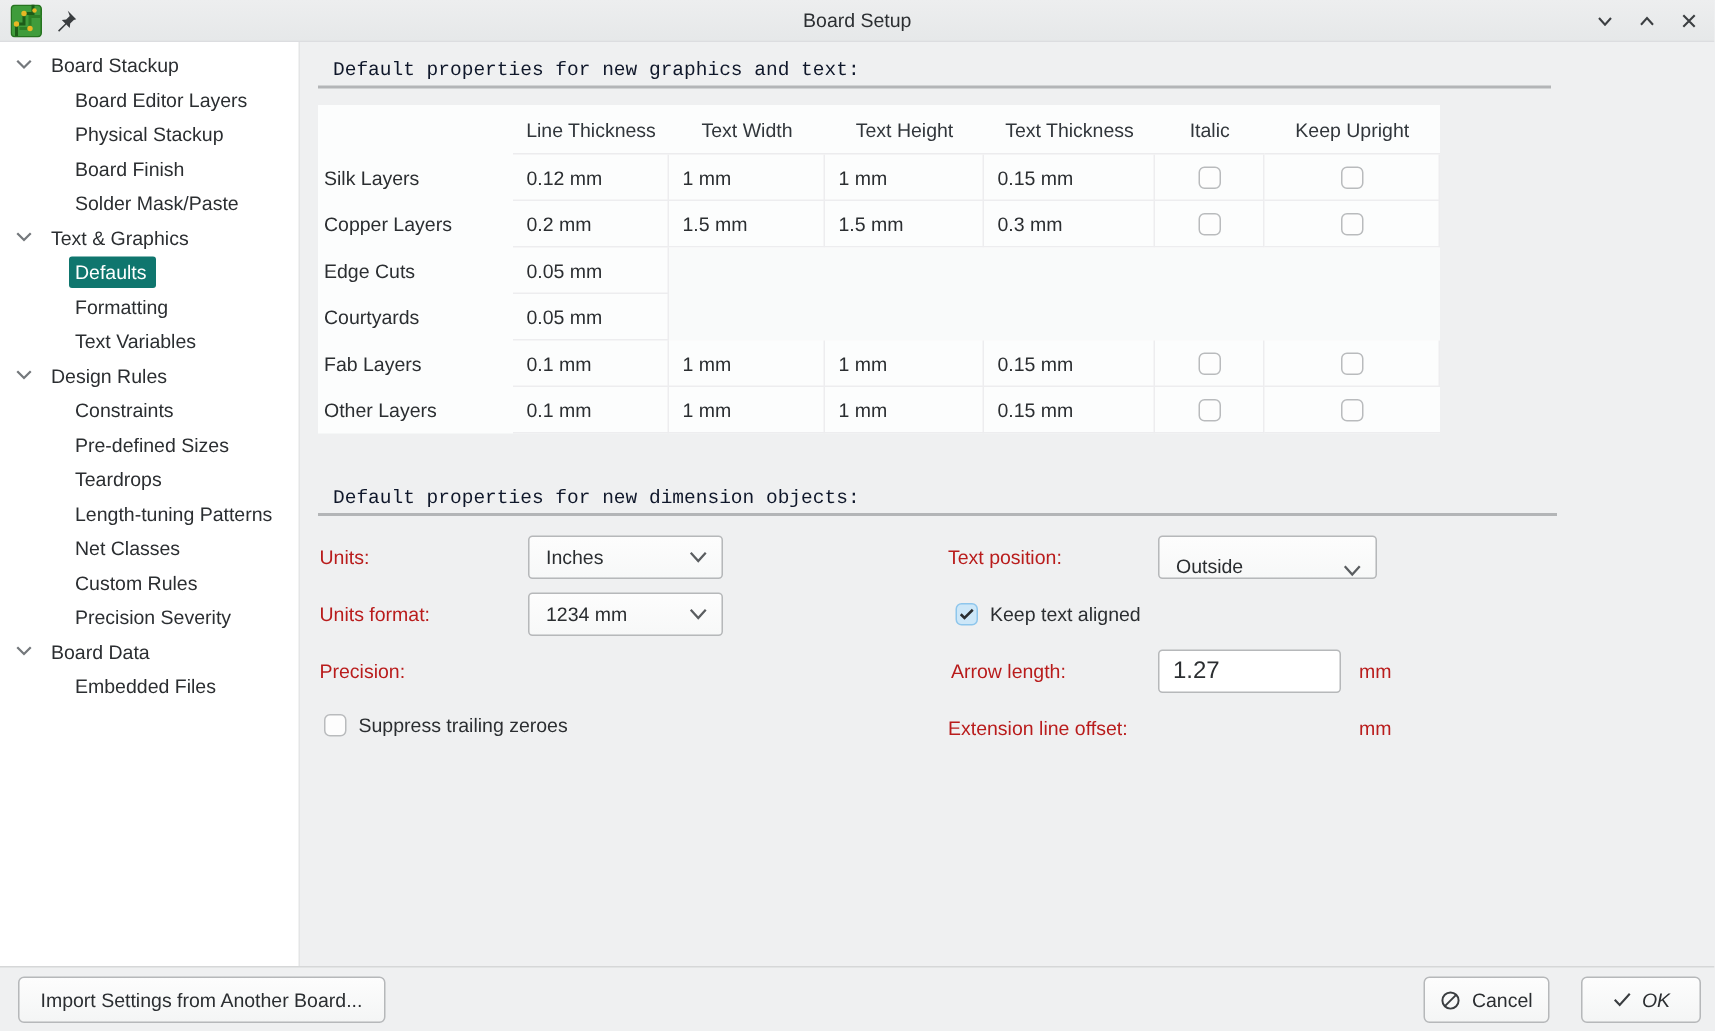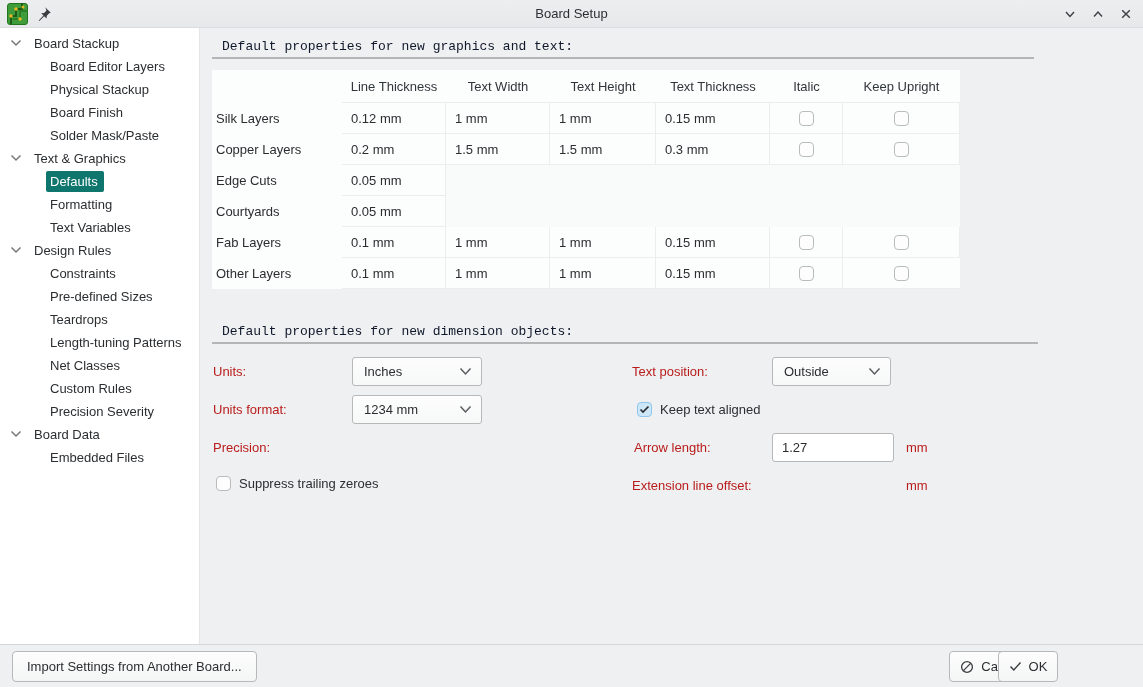--- a/index.html
+++ b/index.html
@@ -78,21 +78,21 @@
   .combo {
     position:absolute; width:130px; height:29px; background:linear-gradient(#fdfdfd,#f7f8f8);
     border:1px solid #b6b8ba; border-radius:3px; cursor:pointer;
     display:flex; align-items:center;
   }
   .combo .val { padding-left:11px; color:#2b2e31; flex:1; }
   .combo .chevbox { padding-right:9px; display:flex; }
   .tinput {
     position:absolute; width:122px; height:29px; background:#fff;
     border:1px solid #b6b8ba; border-radius:3px; padding:0 9px;
-    font-family:"Liberation Sans", sans-serif; font-size:13px; color:#2b2e31;
+    font-family:"Liberation Sans", sans-serif; font-size:16px; color:#2b2e31;
   }
   .cbrow { position:absolute; display:flex; align-items:center; gap:8px; color:#2b2e31; }
 
   
   .footer {
     position:absolute; left:0; top:644px; width:1143px; height:43px;
     background:#eff0f1; border-top:1px solid #d6d7d8;
   }
   .btn {
     position:absolute; top:6px; height:31px;
@@ -284,21 +284,21 @@
     </div>
 
     <div class="form-label" style="left:13px; top:405px;">Precision:</div>
 
     <div class="cbrow" style="left:16px; top:448px;">
       <span class="cb"></span>
       <span>Suppress trailing zeroes</span>
     </div>
 
     <div class="form-label" style="left:432px; top:329px;">Text position:</div>
-    <div class="combo" style="left:572px; top:329px; width:119px;">
+    <div class="combo" style="left:572px; top:329px; width:146px;align-items:flex-end;">
       <span class="val">Outside</span>
       <span class="chevbox">
         <svg width="13" height="9" viewBox="0 0 13 9">
             <polyline points="1.5,1.5 6.5,7 11.5,1.5" fill="none" stroke="#5a5d60" stroke-width="1.5"></polyline>
           </svg>
       </span>
     </div>
 
     <div class="cbrow" style="left:437px; top:374px;">
       <span class="cb checked">
@@ -321,21 +321,21 @@
     <button class="btn" style="left:12px;">
       <span>Import Settings from Another Board...</span>
     </button>
     <button class="btn" style="left:949px; width:84px;">
       <svg width="14" height="14" viewBox="0 0 14 14">
         <circle cx="7" cy="7" r="5.4" fill="none" stroke="#3a3d40" stroke-width="1.3"></circle>
         <line x1="3.4" y1="10.6" x2="10.6" y2="3.4" stroke="#3a3d40" stroke-width="1.3"></line>
       </svg>
       <span>Cancel</span>
     </button>
-    <button class="btn" style="left:998px; width:60px;">
+    <button class="btn" style="left:1054px; width:80px;font-style:italic;">
       <svg width="13" height="11" viewBox="0 0 13 11">
         <polyline points="1.5,5.5 4.8,9 11.5,1.5" fill="none" stroke="#3a3d40" stroke-width="1.4"></polyline>
       </svg>
       <span>OK</span>
     </button>
   </div>
 
 </div>
 
 </body></html>

